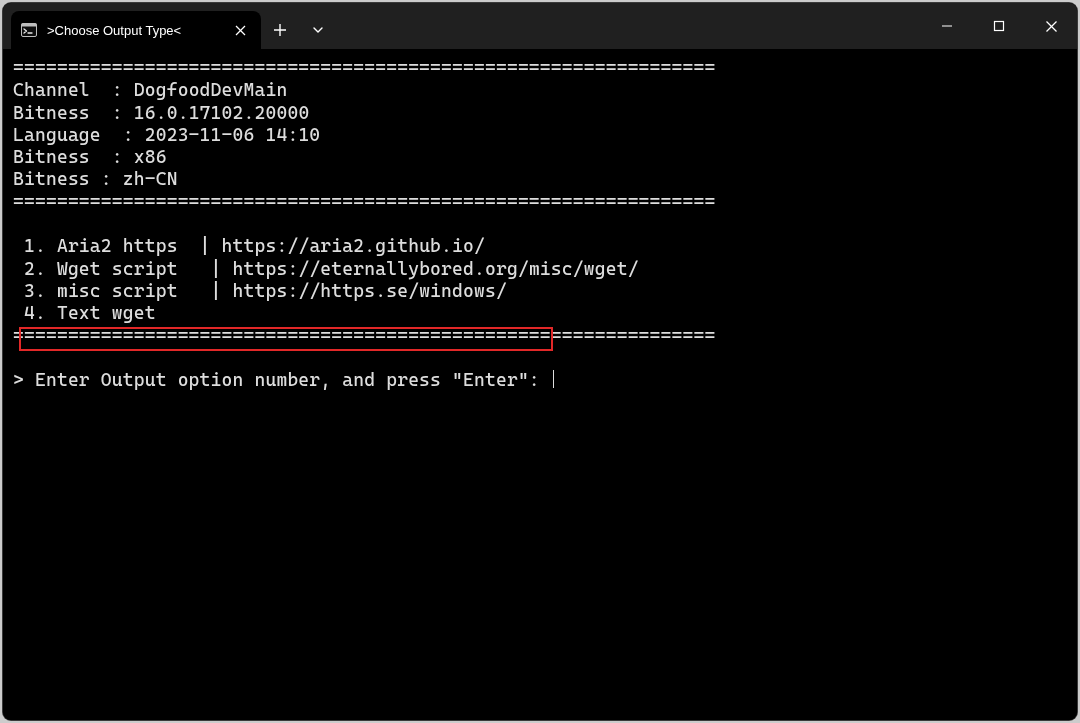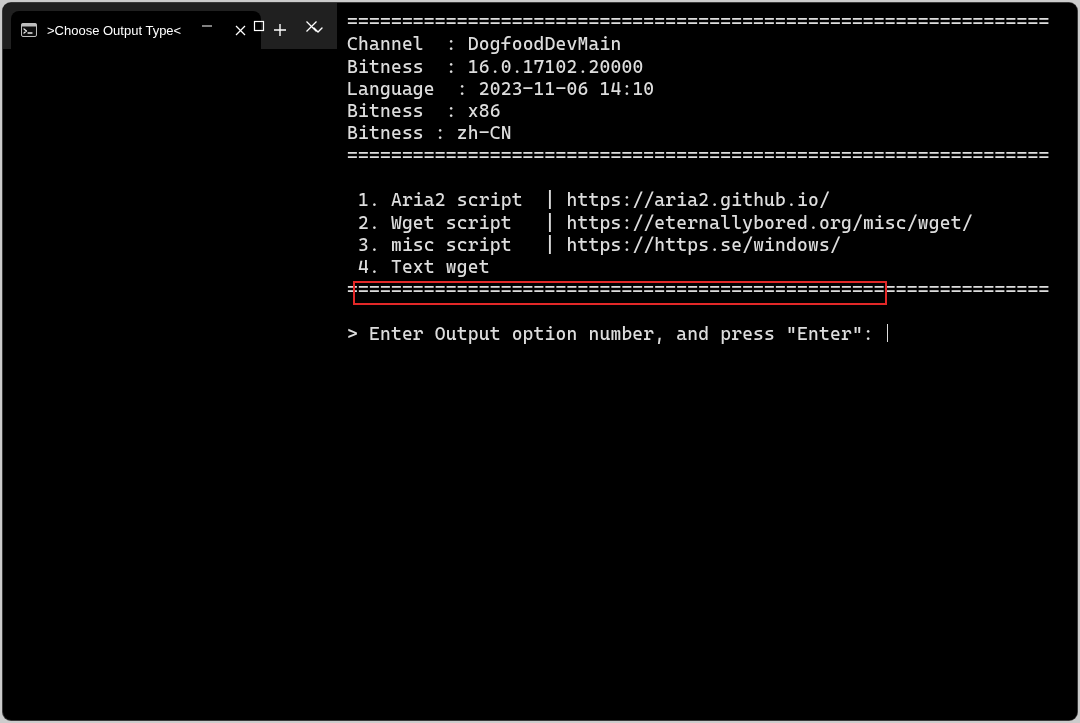--- a/index.html
+++ b/index.html
@@ -15,20 +15,21 @@
     position: absolute;
     left: 3px;
     top: 3px;
     width: 1074px;
     height: 717px;
     background: #000000;
     border-radius: 8px;
     box-shadow: 0 0 0 1px #3a3a3a;
     overflow: hidden;
     display: flex;
+    flex-direction: column;
   }
   
   .titlebar {
     height: 46px;
     background: #202020;
     display: flex;
     align-items: stretch;
     flex-shrink: 0;
     position: relative;
   }
@@ -190,21 +191,21 @@
   </div>
 
   <div class="terminal"><span class="sep">================================================================</span>
 <span>Channel  :</span> <span>DogfoodDevMain</span>
 <span>Bitness  :</span> <span>16.0.17102.20000</span>
 <span>Language  :</span> <span>2023-11-06 14:10</span>
 <span>Bitness  :</span> <span>x86</span>
 <span>Bitness :</span> <span>zh-CN</span>
 <span class="sep">================================================================</span>
 
-<span> 1.</span> <span>Aria2 script </span> | <span>https://aria2.github.io/</span>
+<span> 1.</span> <span>Aria2 https </span> | <span>https://aria2.github.io/</span>
 <span> 2.</span> <span>Wget script  </span> | <span>https://eternallybored.org/misc/wget/</span>
 <span> 3.</span> <span>misc script  </span> | <span>https://https.se/windows/</span>
 <span> 4.</span> <span>Text wget</span>
 <span class="sep">================================================================</span>
 
 <span>&gt; Enter Output option number, and press "Enter": </span><span class="cursor"></span>
     <div class="highlight-box" style="left:16px;top:278px;width:534px;height:24px;"></div>
   </div>
 
 </div>

